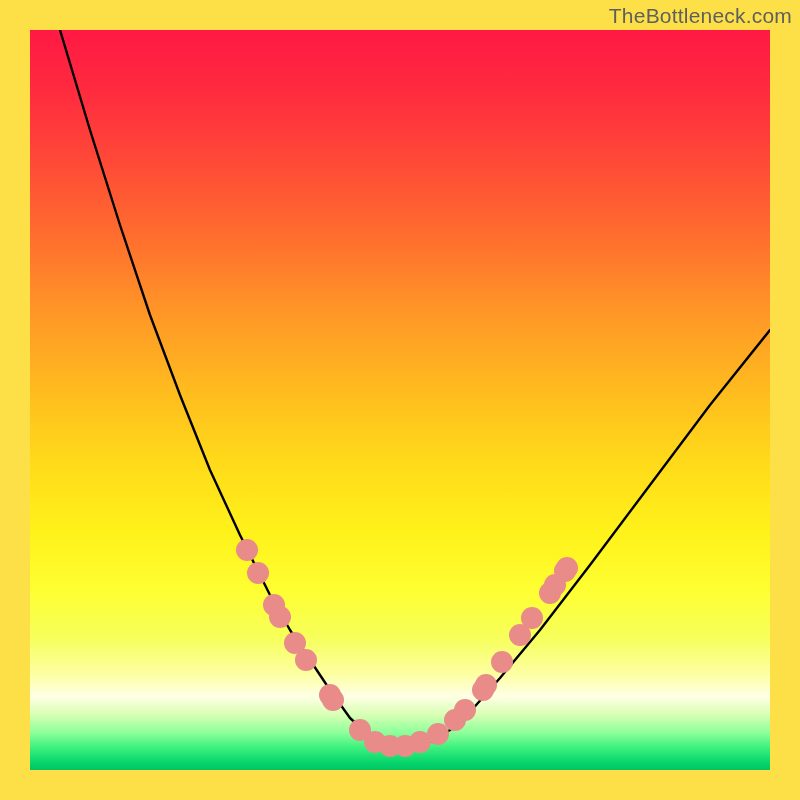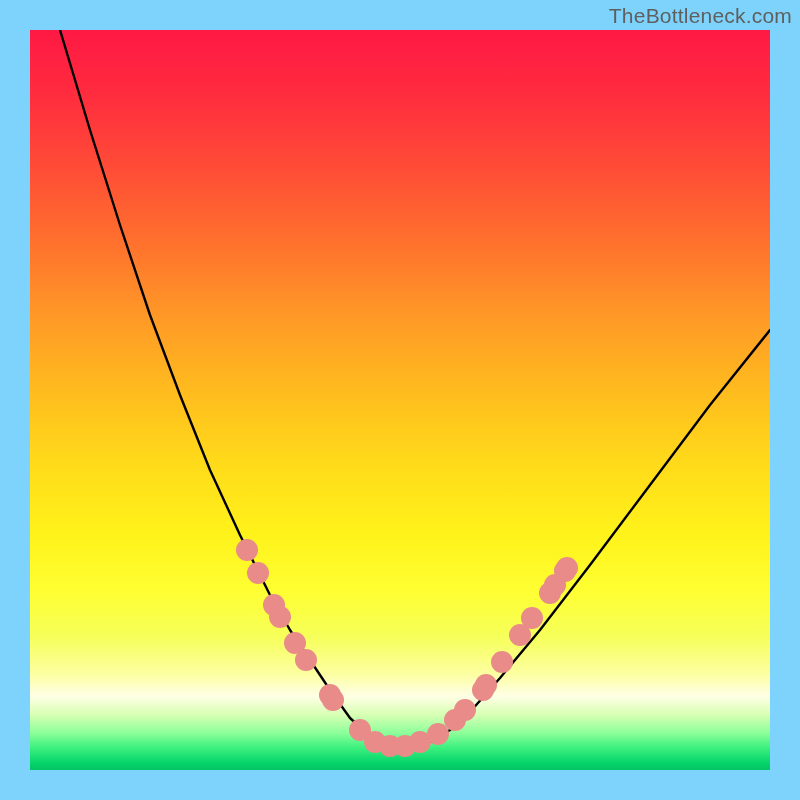--- a/index.html
+++ b/index.html
@@ -10,21 +10,21 @@
     background: #000;
     overflow: hidden;
     font-family: Arial, Helvetica, sans-serif;
   }
   .frame {
     position: absolute;
     left: 0;
     top: 0;
     width: 800px;
     height: 800px;
-    background: #7dd3fc;
+    background: #fde047;
   }
   .plot-area {
     position: absolute;
     left: 30px;
     top: 30px;
     width: 740px;
     height: 740px;
     overflow: hidden;
   }
   .gradient {

